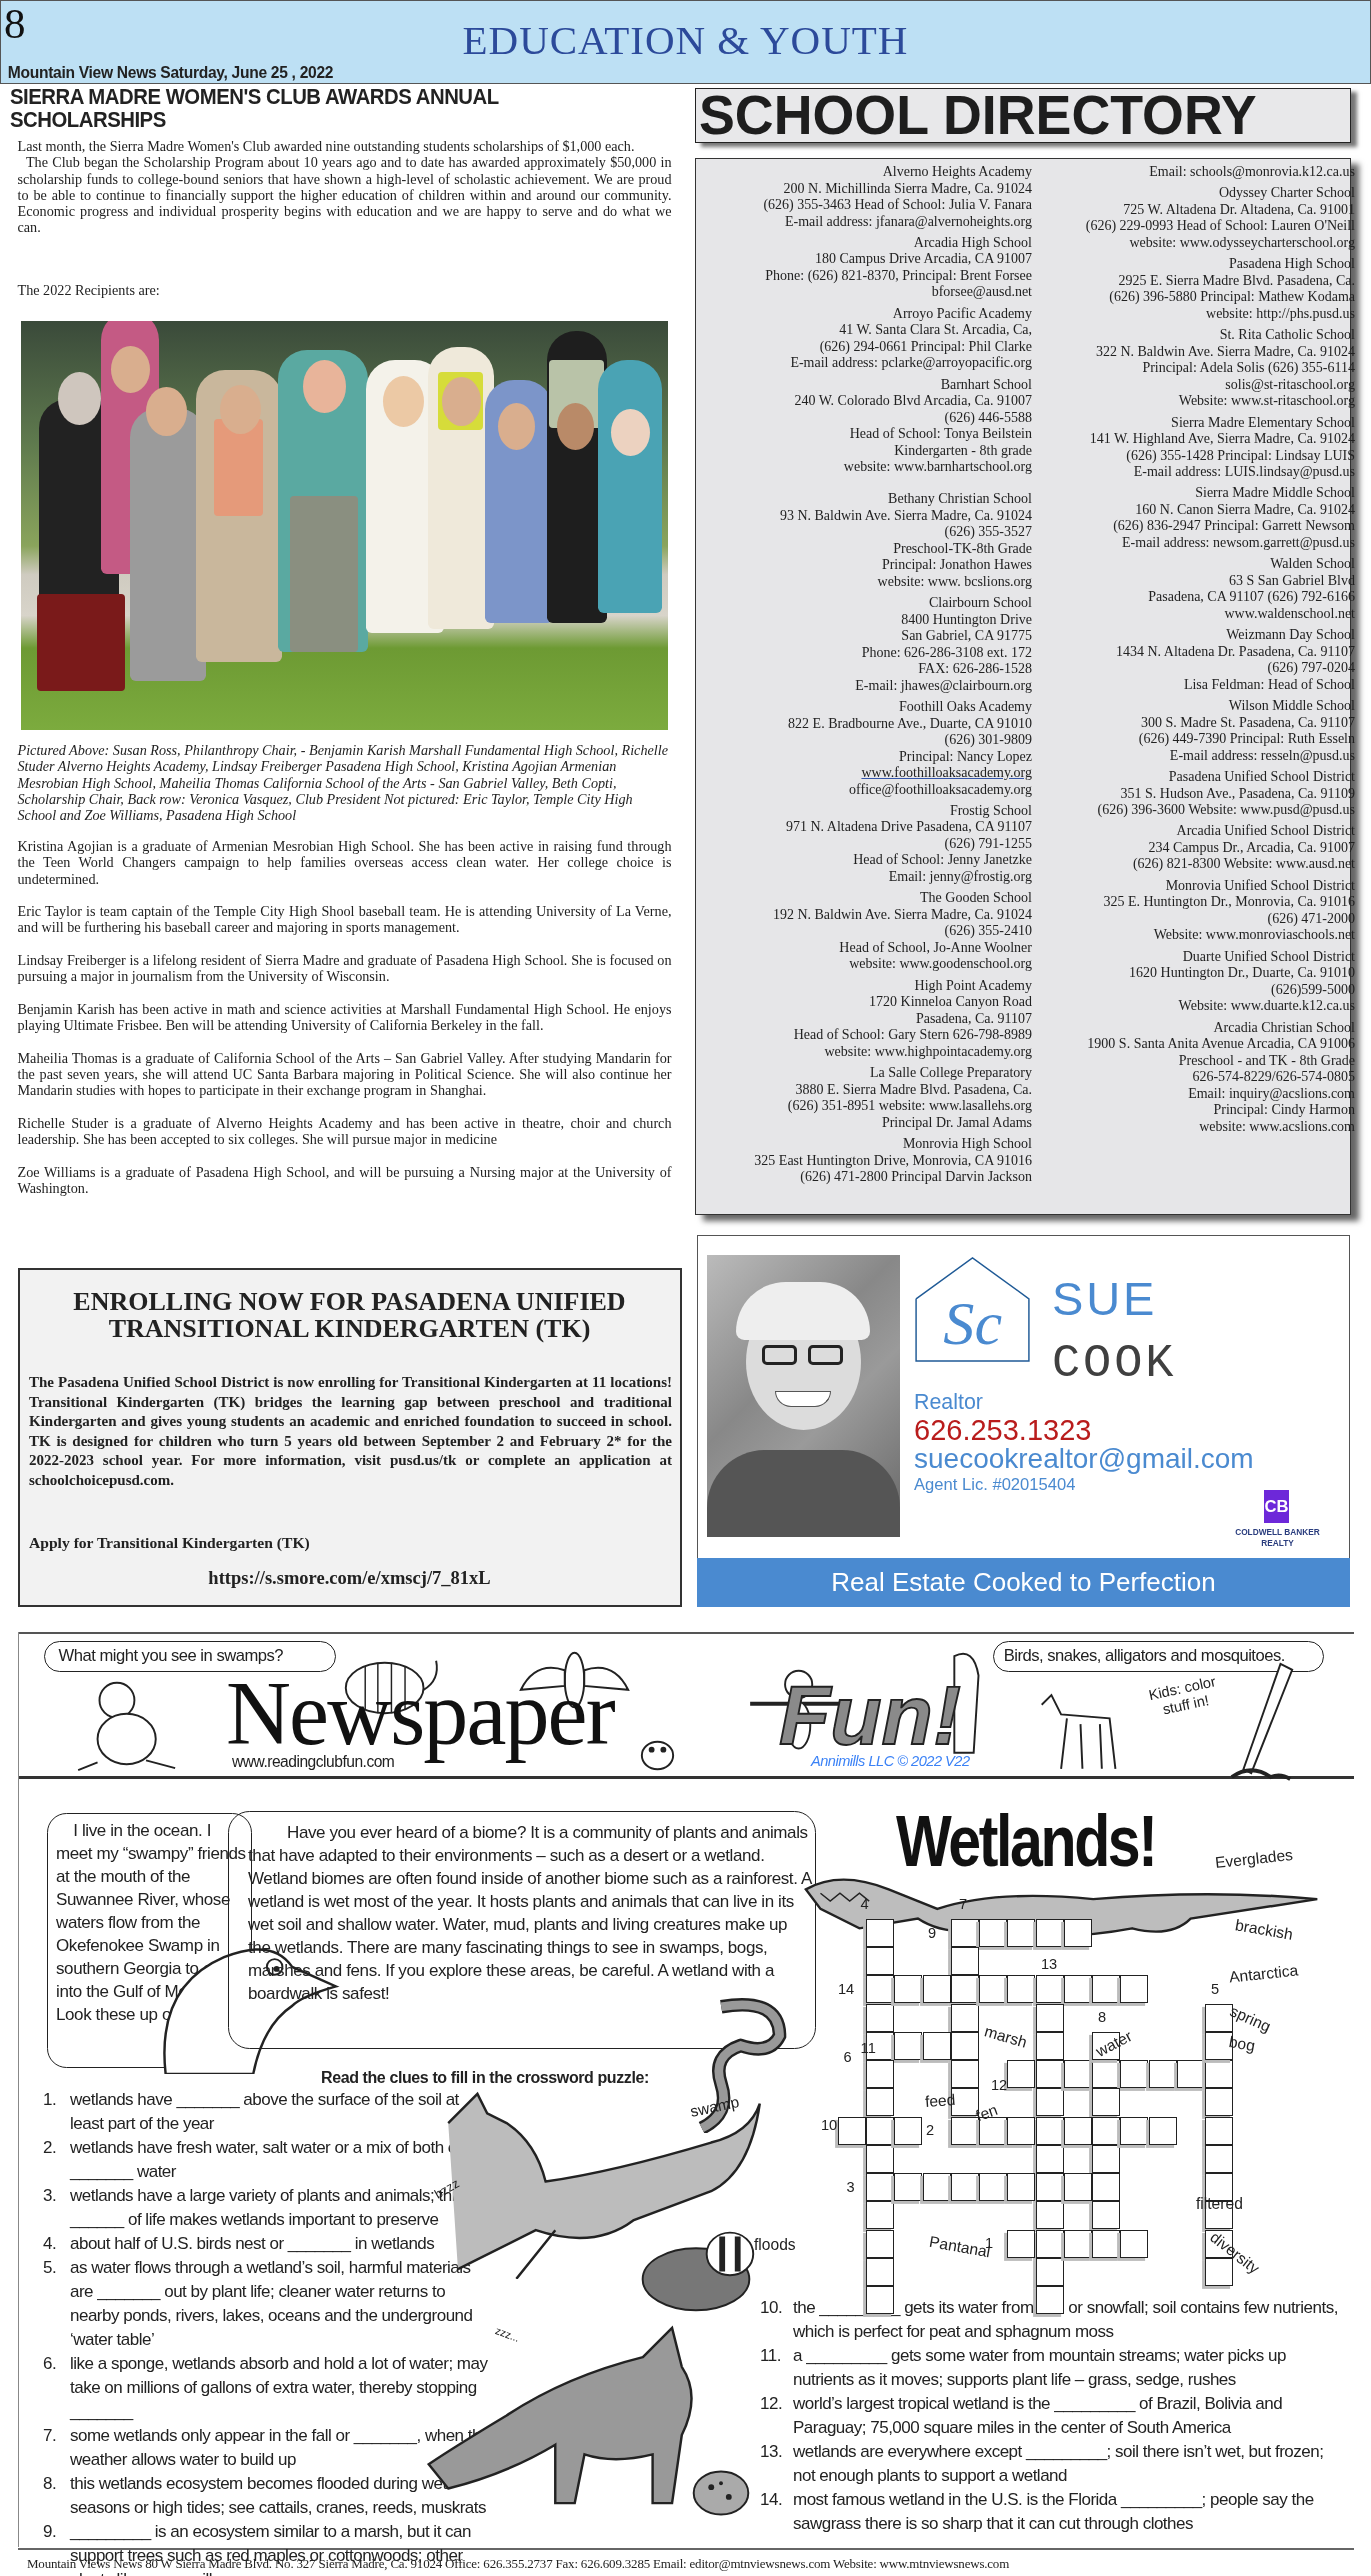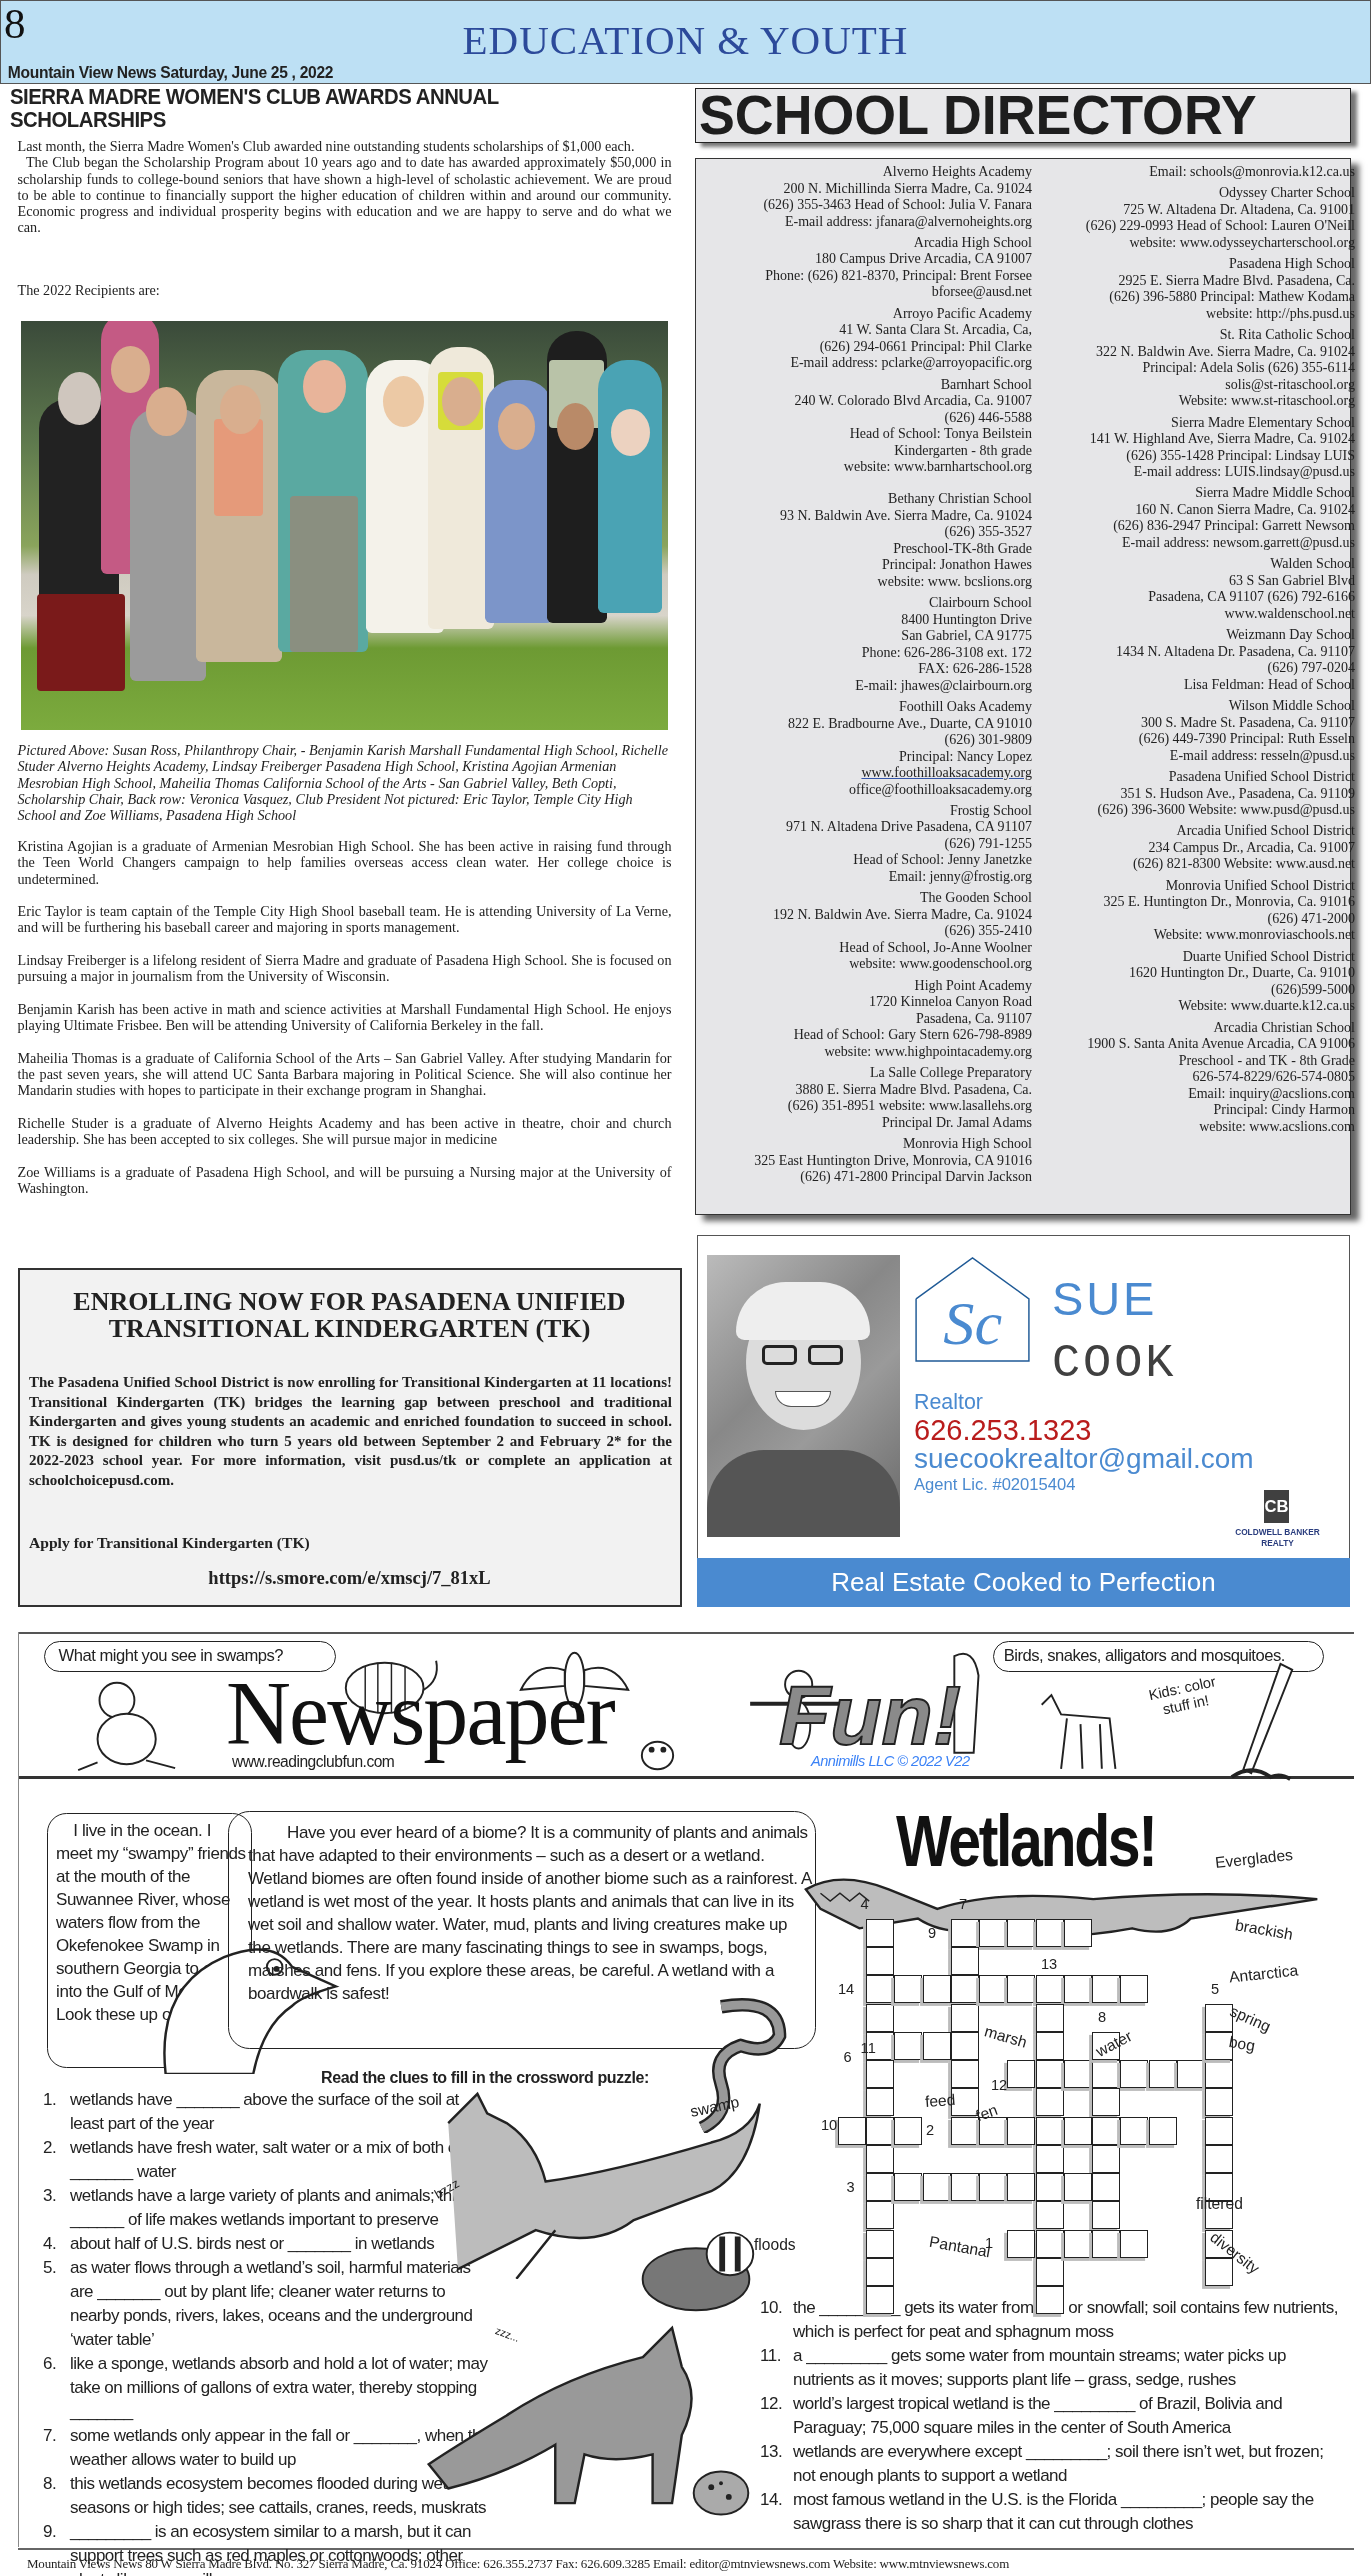--- a/index.html
+++ b/index.html
@@ -47,21 +47,21 @@
   
   #ad { left: 697px; top: 1235px; width: 653px; height: 372px; background: #fff; border: 1px solid #555; }
   #ad-photo { left: 707px; top: 1255px; width: 193px; height: 282px; background: linear-gradient(135deg, #bbb 0%, #888 40%, #9a9a9a 60%, #666 100%); overflow: hidden; }
   #ad-house { left: 914px; top: 1256px; width: 117px; height: 107px; }
   #ad-sue { left: 1052px; top: 1274px; font-family: "Liberation Sans", sans-serif; font-size: 47px; color: #4a8ad0; letter-spacing: 2.9px; line-height: 49px; }
   #ad-cook { left: 1052px; top: 1323px; font-family: Liberation Mono, monospace; font-size: 47px; color: #404040; letter-spacing: 2.9px; line-height: 49px; margin-top: 16px; }
   #ad-role { left: 914px; top: 1390px; font-family: "Liberation Sans", sans-serif; font-size: 21.4px; color: #4a8ad0; }
   #ad-phone { left: 914px; top: 1414px; font-family: "Liberation Sans", sans-serif; font-size: 29px; color: #b91c1c; }
   #ad-email { left: 914px; top: 1443px; font-family: "Liberation Sans", sans-serif; font-size: 28px; color: #4a8ad0; }
   #ad-license { left: 914px; top: 1475px; font-family: "Liberation Sans", sans-serif; font-size: 16.6px; color: #4a8ad0; }
-  #ad-cb-logo { left: 1264px; top: 1490px; width: 25px; height: 33px; background: #404040; color: #fff; font-family: "Liberation Sans", sans-serif; font-weight: bold; font-size: 16.6px; text-align: center; line-height: 33px; }
+  #ad-cb-logo { left: 1264px; top: 1490px; width: 25px; height: 33px; background: #6d28d9; color: #fff; font-family: "Liberation Sans", sans-serif; font-weight: bold; font-size: 16.6px; text-align: center; line-height: 33px; }
   #ad-cb-name { left: 1229px; top: 1527px; width: 97px; text-align: center; font-family: "Liberation Sans", sans-serif; font-weight: bold; font-size: 8.3px; color: #2a3d7e; line-height: 10.7px; }
   #ad-banner { left: 697px; top: 1558px; width: 653px; height: 49px; background: #4a8ad0; color: #fff; font-family: "Liberation Sans", sans-serif; font-size: 26px; text-align: center; line-height: 49px; }
 
   
   #fun-top-rule { left: 17.5px; top: 1632px; width: 1336px; height: 1.9px; background: #555; }
   #fun-header-rule { left: 17.5px; top: 1776px; width: 1336px; height: 2.9px; background: #333; }
   #fun-left-rule { left: 17.5px; top: 1632px; width: 1px; height: 915px; background: #888; }
   #fun-bottom-rule { left: 17.5px; top: 2548px; width: 1336px; height: 1.9px; background: #666; }
   .bubble { position: absolute; border: 1.9px solid #222; border-radius: 21.4px; background: #fff; font-family: "Liberation Sans", sans-serif; color: #222; }
   #bubble-q { left: 44px; top: 1641px; width: 292px; height: 31px; font-size: 16.6px; line-height: 27px; padding-left: 13.6px; letter-spacing: -0.5px; }

